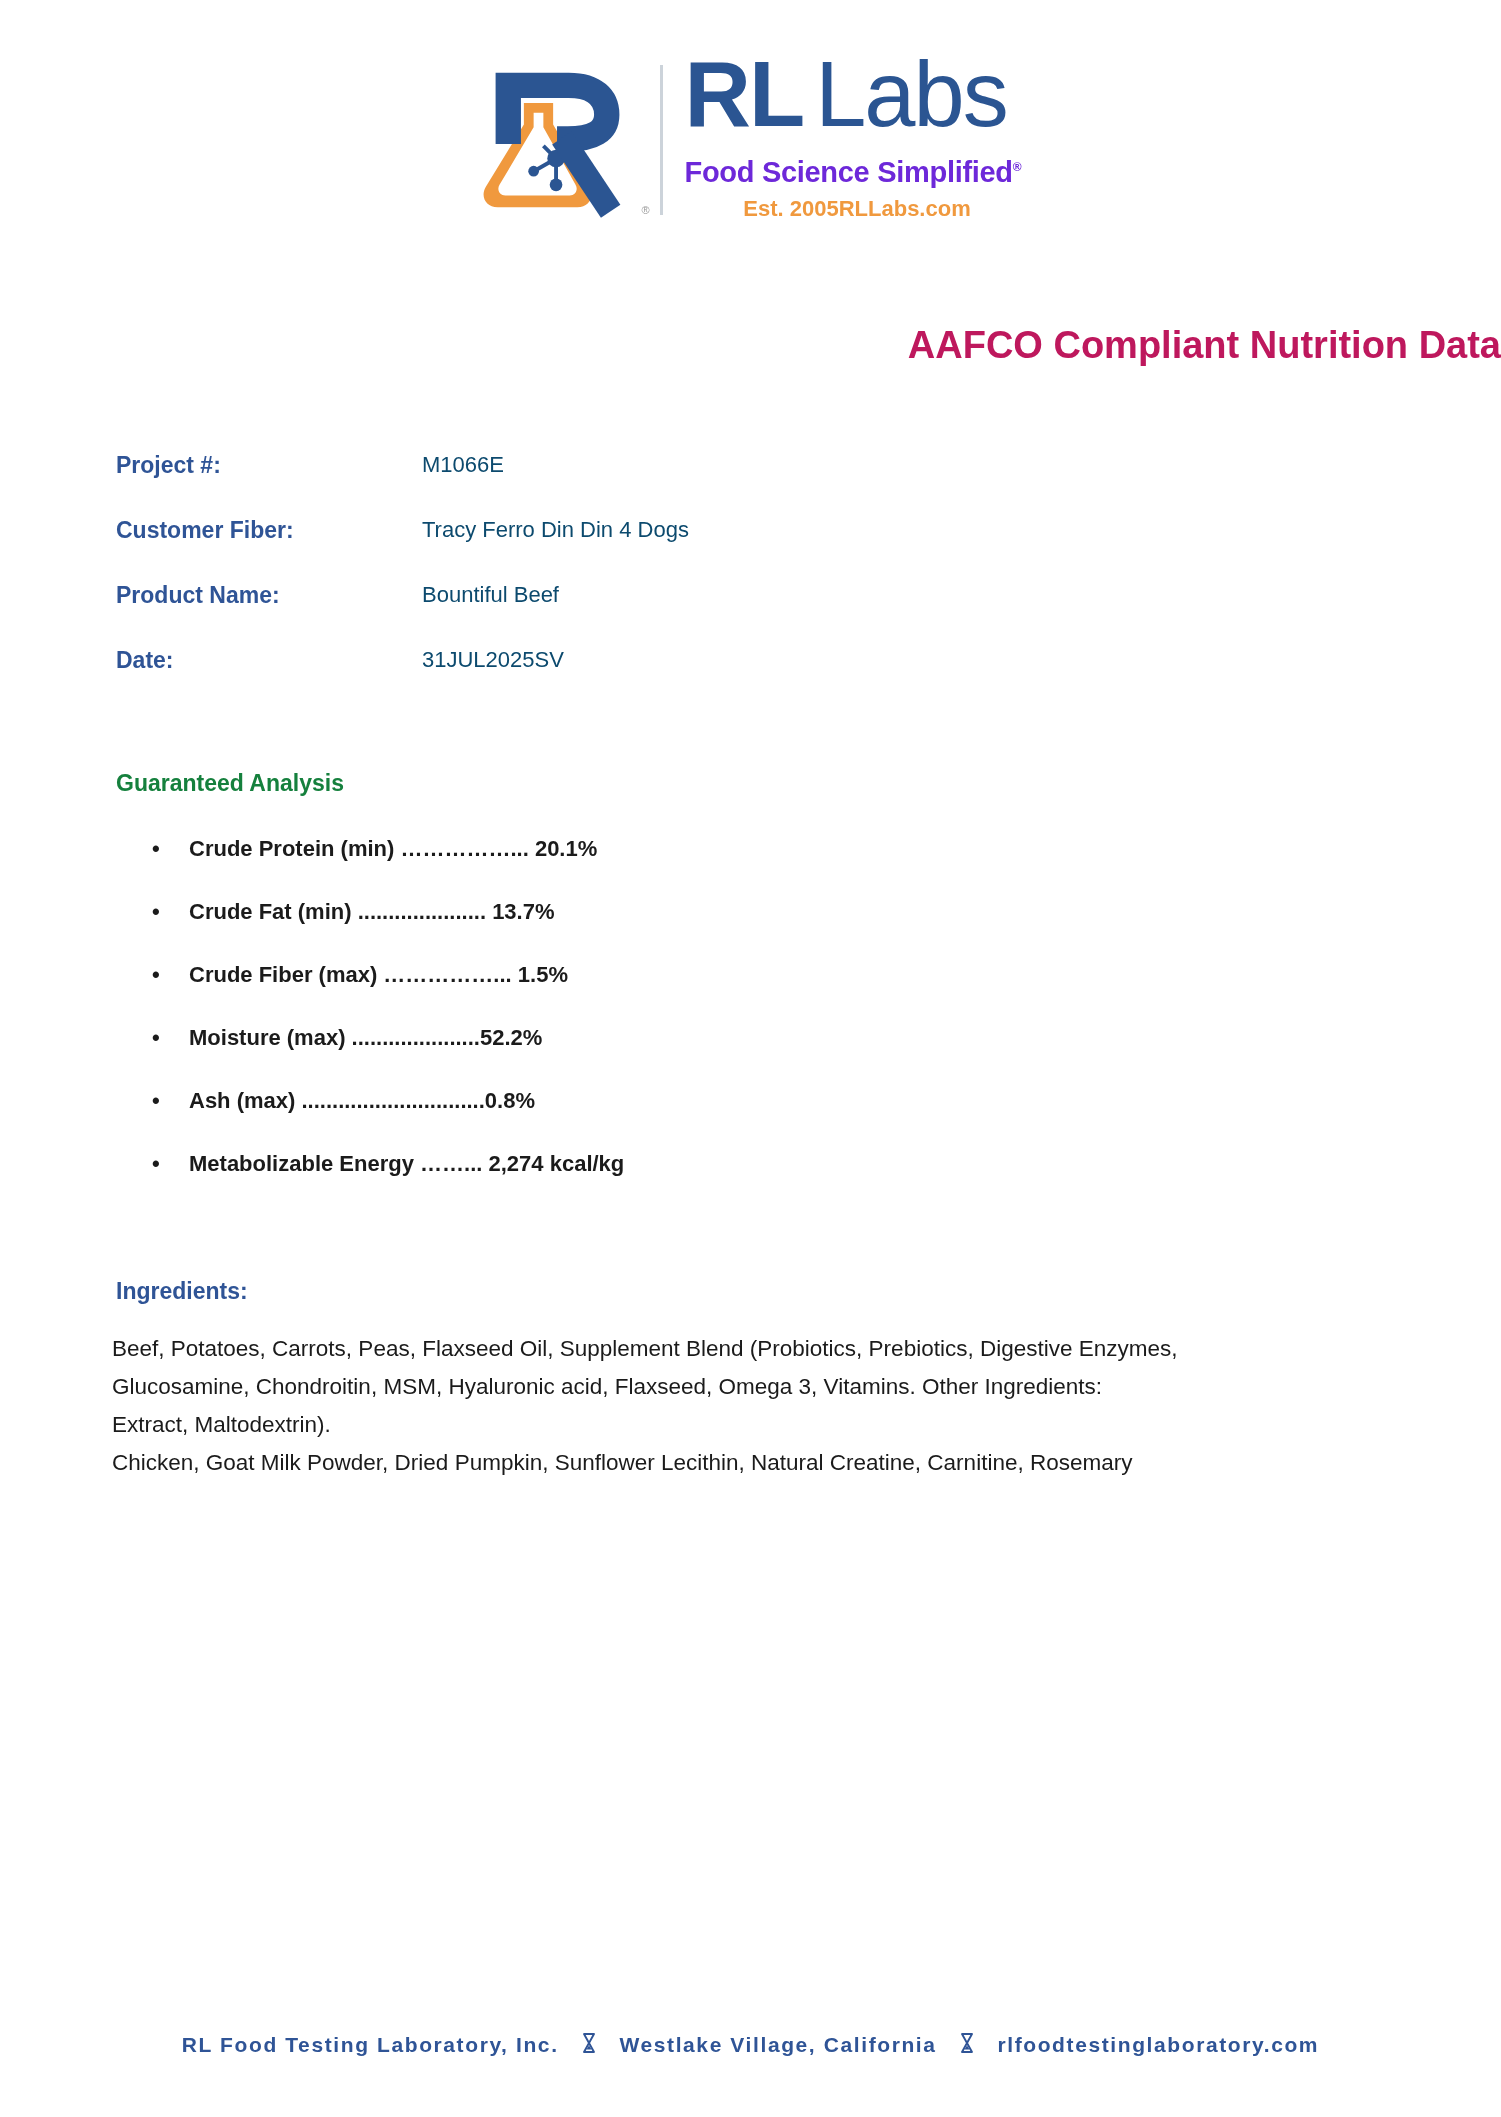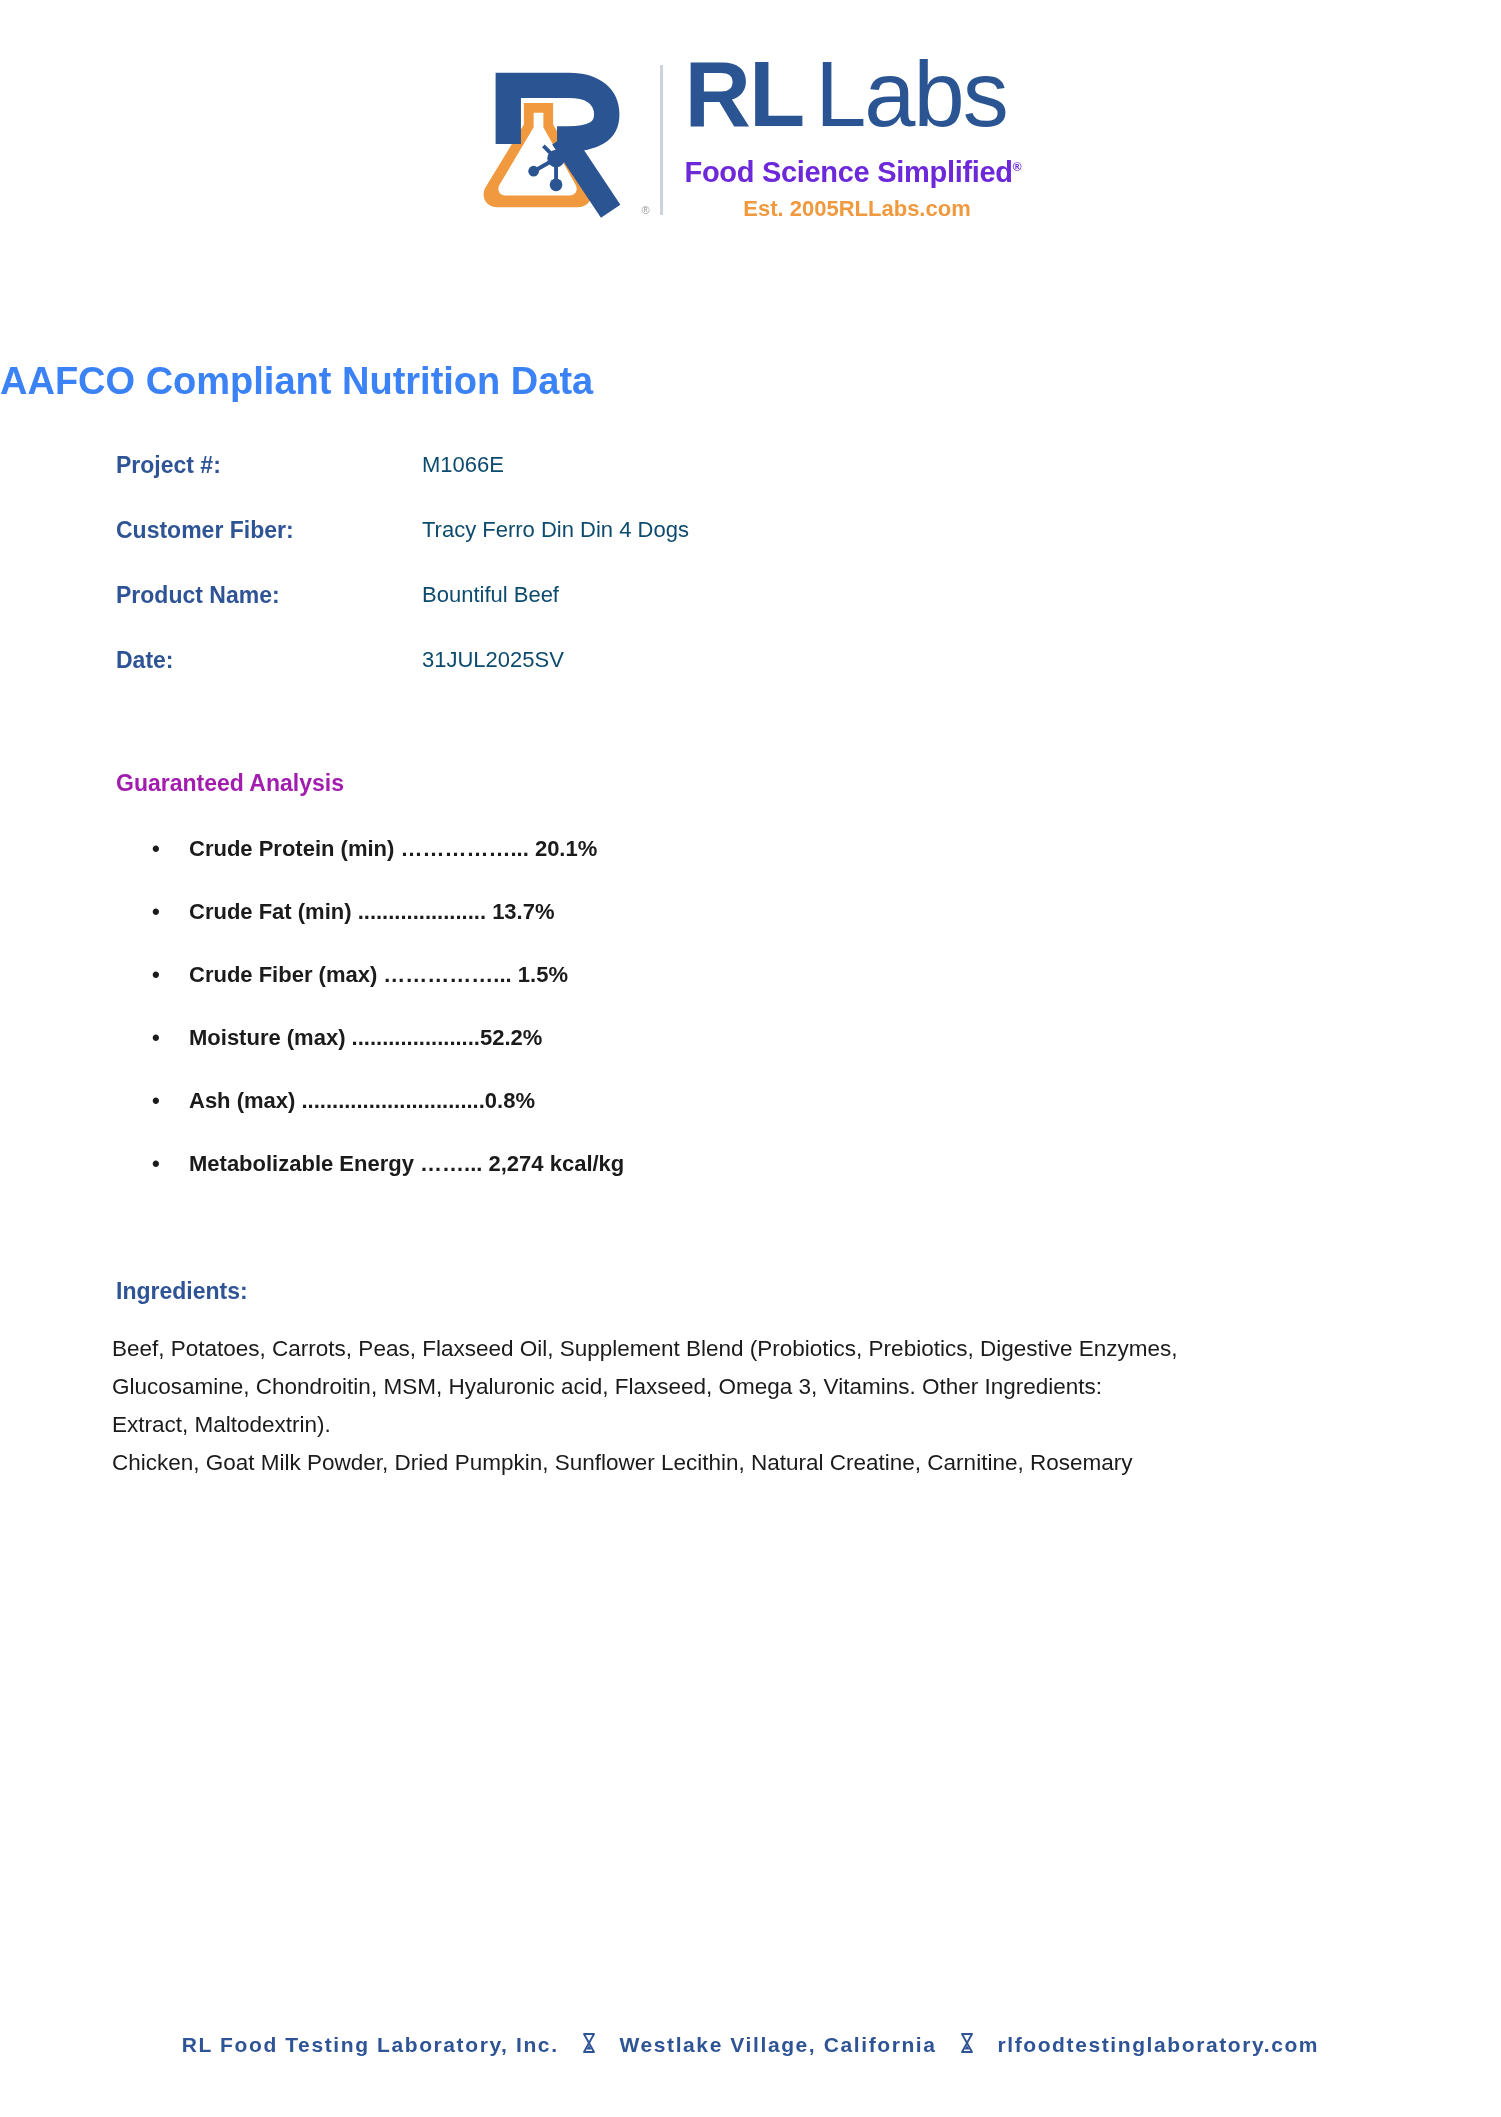--- a/index.html
+++ b/index.html
@@ -15,31 +15,31 @@
   .logo-divider{width:3px;height:150px;background:#ccd3da;margin-right:22px;}
   .logo-text{display:flex;flex-direction:column;width:345px;}
   .brand-line{font-size:92px;line-height:0.80;color:#2B5592;letter-spacing:-2px;white-space:nowrap;}
   .brand-bold{font-weight:bold;margin-right:12px;}
   .brand-regular{font-weight:normal;}
   .tagline{font-size:29px;font-weight:bold;color:#6d28d9;margin-top:24px;letter-spacing:-0.3px;white-space:nowrap;}
   .tagline sup{font-size:12px;}
   .est-row{display:flex;justify-content:center;font-size:22px;font-weight:bold;color:#F0993E;margin-top:7px;}
 
   
-  .doc-title{position:absolute;top:324px;left:0;width:100%;text-align:left;
-    font-size:38px;font-weight:bold;color:#3b82f6;margin-top:36px;}
+  .doc-title{position:absolute;top:324px;left:0;width:100%;text-align:right;
+    font-size:38px;font-weight:bold;color:#be185d;}
 
   
   .info{position:absolute;left:116px;top:452px;}
   .info-row{height:65px;display:flex;align-items:flex-start;}
   .info-label{width:306px;font-weight:bold;color:#2F5496;font-size:23px;}
   .info-value{font-size:22px;color:#0c4a6e;}
 
   
-  .ga-heading{position:absolute;left:116px;top:770px;font-size:23px;font-weight:bold;color:#a21caf;}
+  .ga-heading{position:absolute;left:116px;top:770px;font-size:23px;font-weight:bold;color:#15803d;}
   .ga-list{position:absolute;left:152px;top:836px;}
   .ga-item{height:63px;display:flex;align-items:flex-start;font-size:22px;font-weight:bold;color:#1b1b1b;}
   .ga-bullet{width:37px;font-size:22px;}
 
   
   .ing-heading{position:absolute;left:116px;top:1278px;font-size:23px;font-weight:bold;color:#2F5496;}
   .ing-par{position:absolute;left:112px;top:1330px;width:1300px;font-size:22.5px;color:#1b1b1b;}
   .ing-line{line-height:38px;white-space:nowrap;}
 
   

